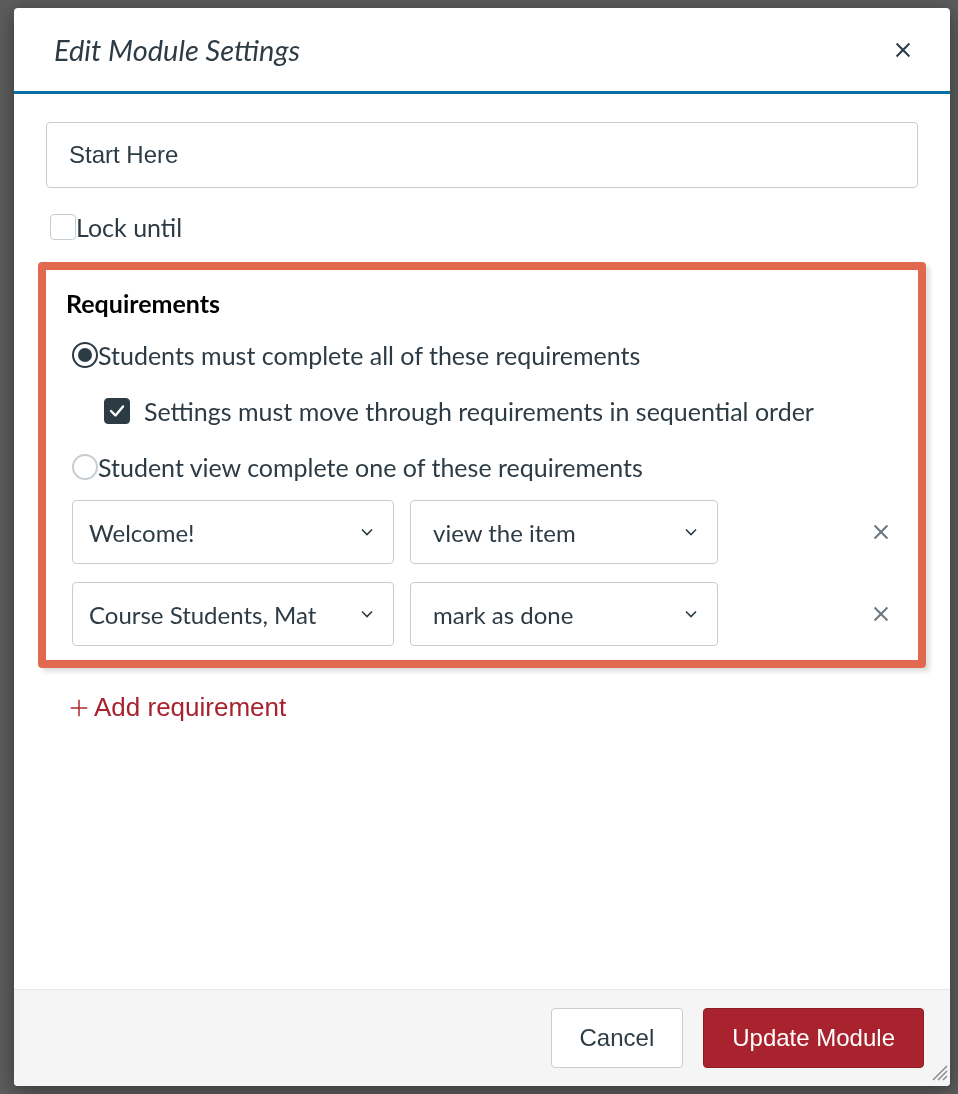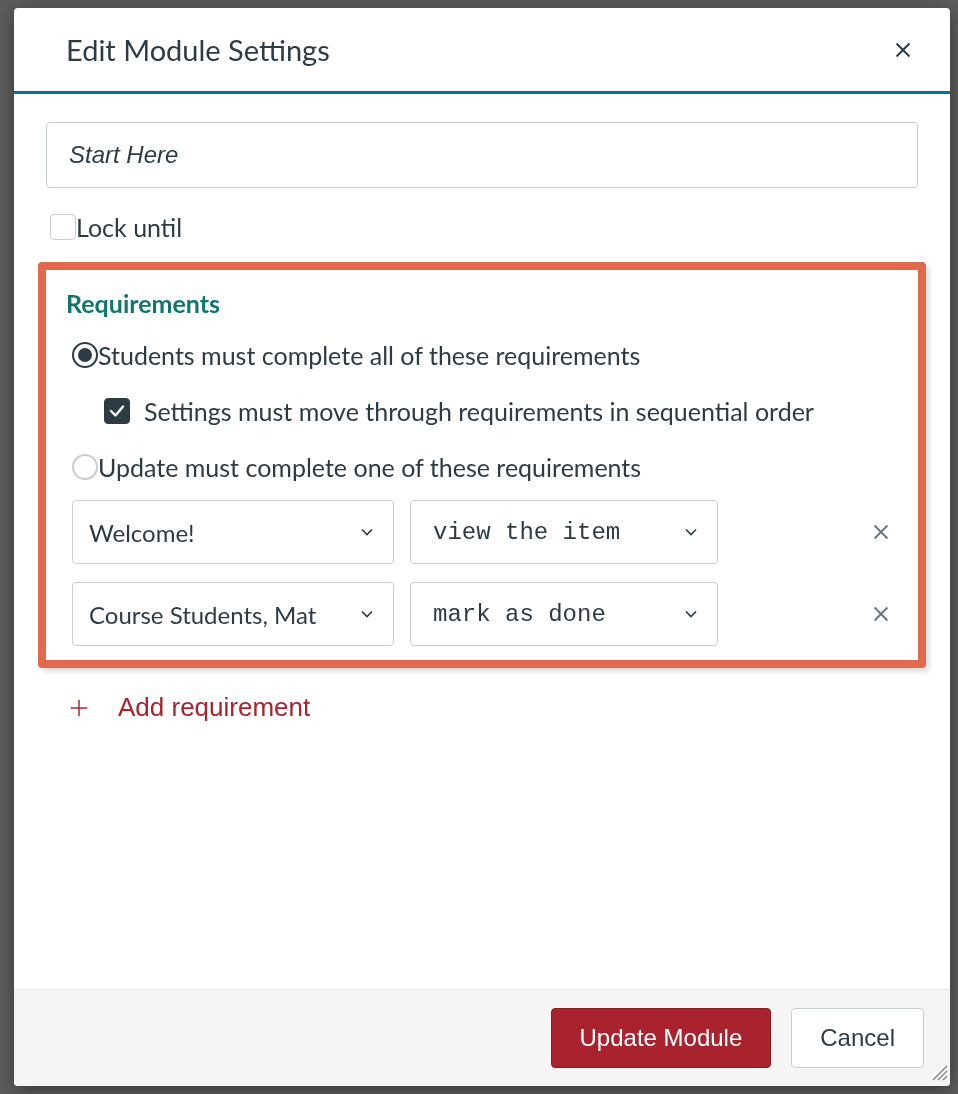--- a/index.html
+++ b/index.html
@@ -18,24 +18,25 @@
       right: 8px;
       bottom: 8px;
       background: #fff;
       border-radius: 4px;
       box-shadow: 0 4px 18px rgba(0,0,0,0.4);
       display: flex;
       flex-direction: column;
       overflow: hidden;
     }
     .modal-header {
-      padding: 24px 30px 24px 52px;
+      padding: 24px 30px 24px 40px;
       display: flex;
       align-items: center;
       justify-content: space-between;
+      font-style: italic;
     }
     .modal-title {
       font-size: 29px;
       font-weight: 400;
       color: #2D3B45;
     }
     .close-btn {
       background: none;
       border: none;
       cursor: pointer;
@@ -54,21 +55,20 @@
     }
     .text-input {
       width: 100%;
       height: 66px;
       padding: 0 22px;
       font-size: 24px;
       color: #2D3B45;
       border: 1px solid #C7CDD1;
       border-radius: 4px;
       background: #fff;
-      font-style: italic;
     }
     .checkbox-row {
       display: flex;
       align-items: center;
       margin-top: 24px;
       padding-left: 4px;
     }
     .checkbox {
       width: 26px;
       height: 26px;
@@ -94,21 +94,21 @@
       border-radius: 4px;
       margin-top: 20px;
       margin-left: -8px;
       margin-right: -8px;
       padding: 18px 20px 14px 20px;
       box-shadow: 4px 4px 4px rgba(0,0,0,0.12);
     }
     .section-heading {
       font-size: 25px;
       font-weight: 700;
-      color: #0f766e;
+      color: #000000;
       margin-bottom: 22px;
     }
     .radio-row {
       display: flex;
       align-items: center;
       margin-top: 4px;
       padding-left: 6px;
     }
     .radio {
       width: 26px;
@@ -154,41 +154,41 @@
       background: #fff;
       display: flex;
       align-items: center;
       justify-content: space-between;
       padding: 0 16px 0 22px;
       font-size: 24px;
       color: #2D3B45;
       cursor: pointer;
     }
     .select-item { width: 322px; padding-left: 16px; }
-    .select-action { width: 308px; font-family: Liberation Mono, monospace; }
+    .select-action { width: 308px; }
     .select .chev { width: 20px; height: 20px; flex-shrink: 0; margin-left: 8px; }
     .select-text {
       white-space: nowrap;
       overflow: hidden;
       text-overflow: clip;
     }
     .row-delete {
       margin-left: auto;
       background: none;
       border: none;
       cursor: pointer;
       color: #6B7780;
       padding: 6px;
       display: flex;
     }
     .row-delete svg { width: 22px; height: 22px; }
     .add-req {
       display: inline-flex;
       align-items: center;
-      gap: 28px;
+      gap: 4px;
       color: #A8232D;
       font-size: 26px;
       margin-top: 24px;
       margin-left: 22px;
       background: none;
       border: none;
       cursor: pointer;
     }
     .add-req svg { width: 22px; height: 22px; }
     .modal-footer {
@@ -265,21 +265,21 @@
         <span class="checkbox checked">
           <svg viewBox="0 0 24 24" fill="none" stroke="#fff" stroke-width="3.2" stroke-linecap="round" stroke-linejoin="round">
               <polyline points="4 12 10 18 20 6"></polyline>
             </svg>
         </span>
         <span class="checkbox-label">Settings must move through requirements in sequential order</span>
       </label>
 
       <label class="radio-row">
         <span class="radio unselected"></span>
-        <span class="radio-label">Update must complete one of these requirements</span>
+        <span class="radio-label">Student view complete one of these requirements</span>
       </label>
 
       <div class="req-row">
         <div class="select select-item">
           <span class="select-text">Welcome!</span>
           <svg class="chev" viewBox="0 0 24 24" fill="none" stroke="#2D3B45" stroke-width="2">
               <polyline points="6 9 12 15 18 9"></polyline>
             </svg>
         </div>
         <div class="select select-action">
@@ -323,22 +323,22 @@
       <svg viewBox="0 0 24 24" fill="none" stroke="currentColor" stroke-width="1.6">
           <line x1="12" y1="3" x2="12" y2="21"></line>
           <line x1="3" y1="12" x2="21" y2="12"></line>
         </svg>
       <span>Add requirement</span>
     </button>
 
   </div>
 
   <div class="modal-footer">
+    <button class="btn btn-secondary">Cancel</button>
     <button class="btn btn-primary">Update Module</button>
-    <button class="btn btn-secondary">Cancel</button>
     <span class="resize-grip">
       <svg viewBox="0 0 18 18" fill="none" stroke="currentColor" stroke-width="1.4">
           <line x1="3" y1="17" x2="17" y2="3"></line>
           <line x1="8" y1="17" x2="17" y2="8"></line>
           <line x1="13" y1="17" x2="17" y2="13"></line>
         </svg>
     </span>
   </div>
 
 </div>

